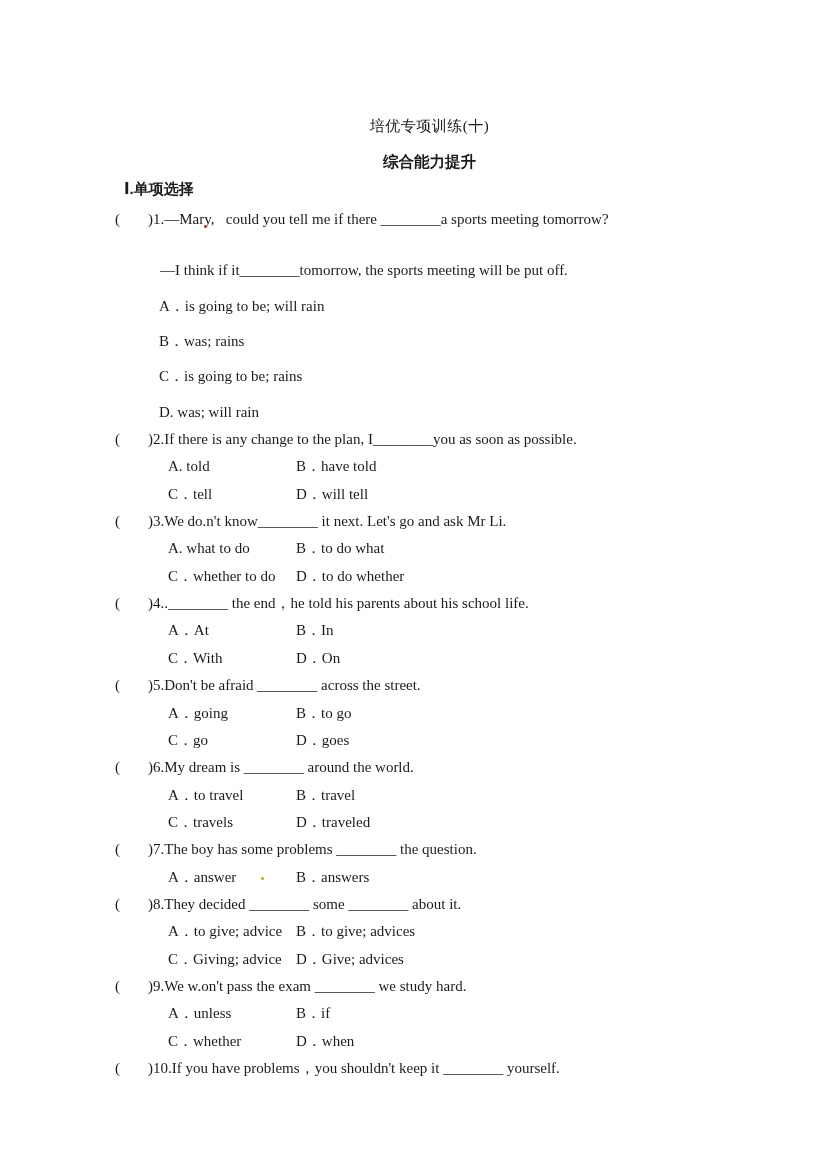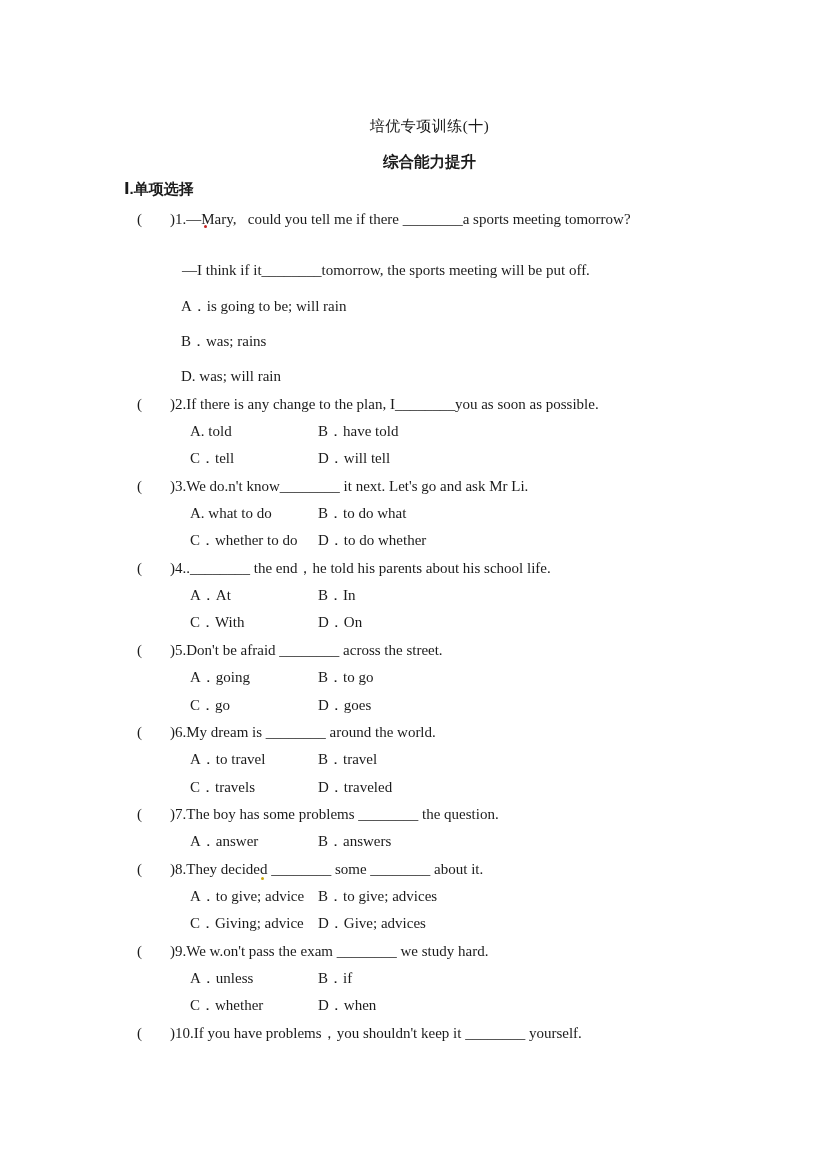--- a/index.html
+++ b/index.html
@@ -16,21 +16,21 @@
   .doc-title { top:117px; font-size:15px; letter-spacing:0.5px; }
   .doc-subtitle {
     top:152px; font-weight:bold; font-size:15.5px;
     font-family:"Liberation Sans","DejaVu Sans",sans-serif;
   }
   .section-heading {
     position:absolute; top:180px; left:124px;
     font-weight:bold; font-size:15px;
     font-family:"Liberation Sans","DejaVu Sans",sans-serif;
   }
-  .questions { position:absolute; left:137px; top:206px; width:680px; }
+  .questions { position:absolute; left:115px; top:206px; width:680px; }
   .line {
     height:27.35px; line-height:27.35px;
     white-space:pre; font-size:15px;
   }
   .popen { display:inline-block; width:33px; }
   .cont { padding-left:45px;margin-top:24px; }
   .opt-stacked { padding-left:44px;margin-top:8px; }
   .opt-row { padding-left:53px; }
   .col1 { display:inline-block; width:128px; }
   .stray { position:absolute; border-radius:50%; }
@@ -46,20 +46,21 @@
   <div class="centered doc-subtitle">综合能力提升</div>
   <div class="section-heading">Ⅰ.单项选择</div>
 
   <div class="questions">
 
     <div>
       <div class="line"><span class="popen">(</span><span>)1.—Mary,   could you tell me if there ________a sports meeting tomorrow?</span></div>
       <div class="line cont"><span>—I think if it________tomorrow, the sports meeting will be put off.</span></div>
       <div class="line opt-stacked"><span>A．is going to be; will rain</span></div>
       <div class="line opt-stacked"><span>B．was; rains</span></div>
+      <div class="line opt-stacked"><span>C．is going to be; rains</span></div>
       <div class="line opt-stacked"><span>D. was; will rain</span></div>
     </div>
 
     <div>
       <div class="line"><span class="popen">(</span><span>)2.If there is any change to the plan, I________you as soon as possible.</span></div>
       <div class="line opt-row"><span class="col1">A. told</span><span>B．have told</span></div>
       <div class="line opt-row"><span class="col1">C．tell</span><span>D．will tell</span></div>
     </div>
 
     <div>

